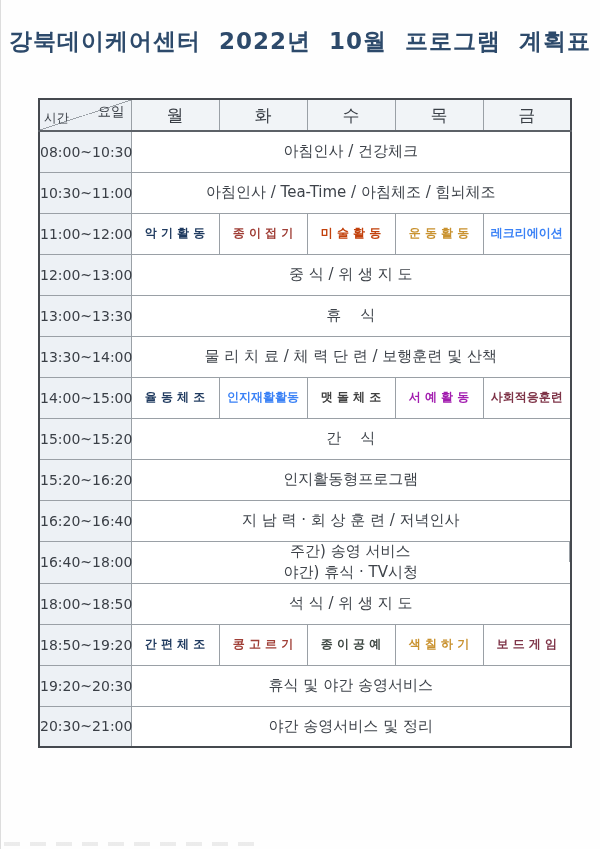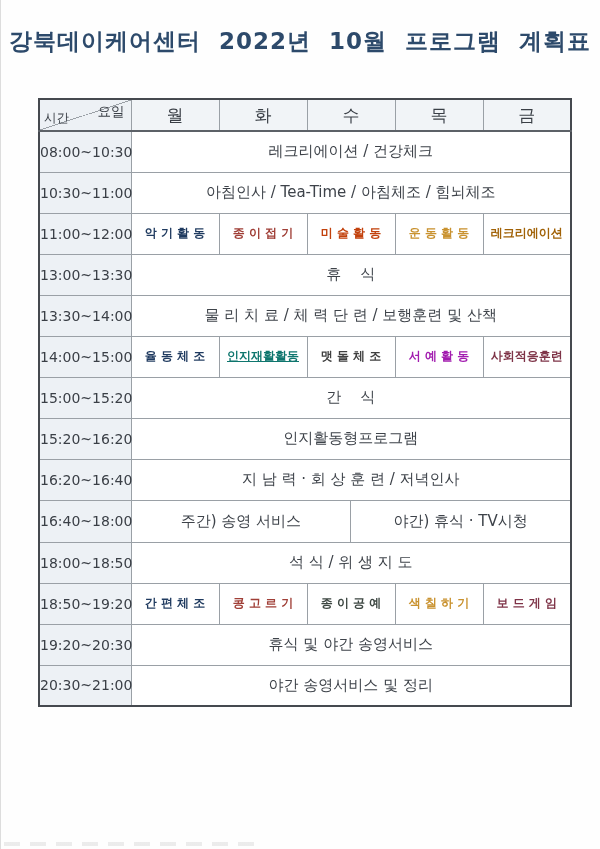--- a/index.html
+++ b/index.html
@@ -43,21 +43,21 @@
   .corner-bottom{position:absolute;bottom:3px;left:4px;font-size:12.5px;color:#3a3f46;font-weight:normal;}
   td.time{
     background:#edf1f5;color:#3a3f46;font-size:14px;letter-spacing:0;
     white-space:pre;
   }
   td.content{
     background:#ffffff;color:#3e434a;font-size:15px;white-space:pre;
   }
   td.activity{font-weight:bold;font-size:12px;letter-spacing:0;}
   td.split{padding:0;}
-  .split-wrap{display:flex;width:100%;height:41px;align-items:stretch;}
+  .split-wrap{display:flex;width:100%;height:41px;align-items:stretch;flex-direction:column;}
   .split-wrap .half{
     flex:1 1 50%;display:flex;align-items:center;justify-content:center;
     font-size:15px;color:#3e434a;white-space:pre;
   }
   .split-wrap .half.left{border-right:1px solid #9aa0a6;}
 </style>
 </head>
 <body>
 
 <div class="page">
@@ -84,46 +84,50 @@
         <th class="day">월</th>
         <th class="day">화</th>
         <th class="day">수</th>
         <th class="day">목</th>
         <th class="day">금</th>
       </tr>
     </thead>
     <tbody id="schedule-body">
         <tr>
           <td class="time">08:00~10:30</td>
-          <td colspan="5" class="content">레크리에이션 / 건강체크</td>
+          <td colspan="5" class="content">아침인사 / 건강체크</td>
         </tr>
         <tr>
           <td class="time">10:30~11:00</td>
           <td colspan="5" class="content">아침인사 / Tea-Time / 아침체조 / 힘뇌체조</td>
         </tr>
         <tr>
           <td class="time">11:00~12:00</td>
           <td class="content activity" style="color: rgb(31, 58, 95);">악 기 활 동</td>
           <td class="content activity" style="color: rgb(160, 63, 55);">종 이 접 기</td>
           <td class="content activity" style="color: #c2410c;">미 술 활 동</td>
           <td class="content activity" style="color: rgb(201, 146, 47);">운 동 활 동</td>
-          <td class="content activity" style="color: #a16207;">레크리에이션</td>
+          <td class="content activity" style="color: #3b82f6;">레크리에이션</td>
+        </tr>
+        <tr>
+          <td class="time">12:00~13:00</td>
+          <td colspan="5" class="content">중 식 / 위 생 지 도</td>
         </tr>
         <tr>
           <td class="time">13:00~13:30</td>
           <td colspan="5" class="content">휴    식</td>
         </tr>
         <tr>
           <td class="time">13:30~14:00</td>
           <td colspan="5" class="content">물 리 치 료 / 체 력 단 련 / 보행훈련 및 산책</td>
         </tr>
         <tr>
           <td class="time">14:00~15:00</td>
           <td class="content activity" style="color: rgb(31, 58, 95);">율 동 체 조</td>
-          <td class="content activity" style="color: #0f766e; text-decoration: underline;">인지재활활동</td>
+          <td class="content activity" style="color: #3b82f6;">인지재활활동</td>
           <td class="content activity" style="color: #404040;">맷 돌 체 조</td>
           <td class="content activity" style="color: #a21caf;">서 예 활 동</td>
           <td class="content activity" style="color: rgb(126, 51, 71);">사회적응훈련</td>
         </tr>
         <tr>
           <td class="time">15:00~15:20</td>
           <td colspan="5" class="content">간    식</td>
         </tr>
         <tr>
           <td class="time">15:20~16:20</td>

